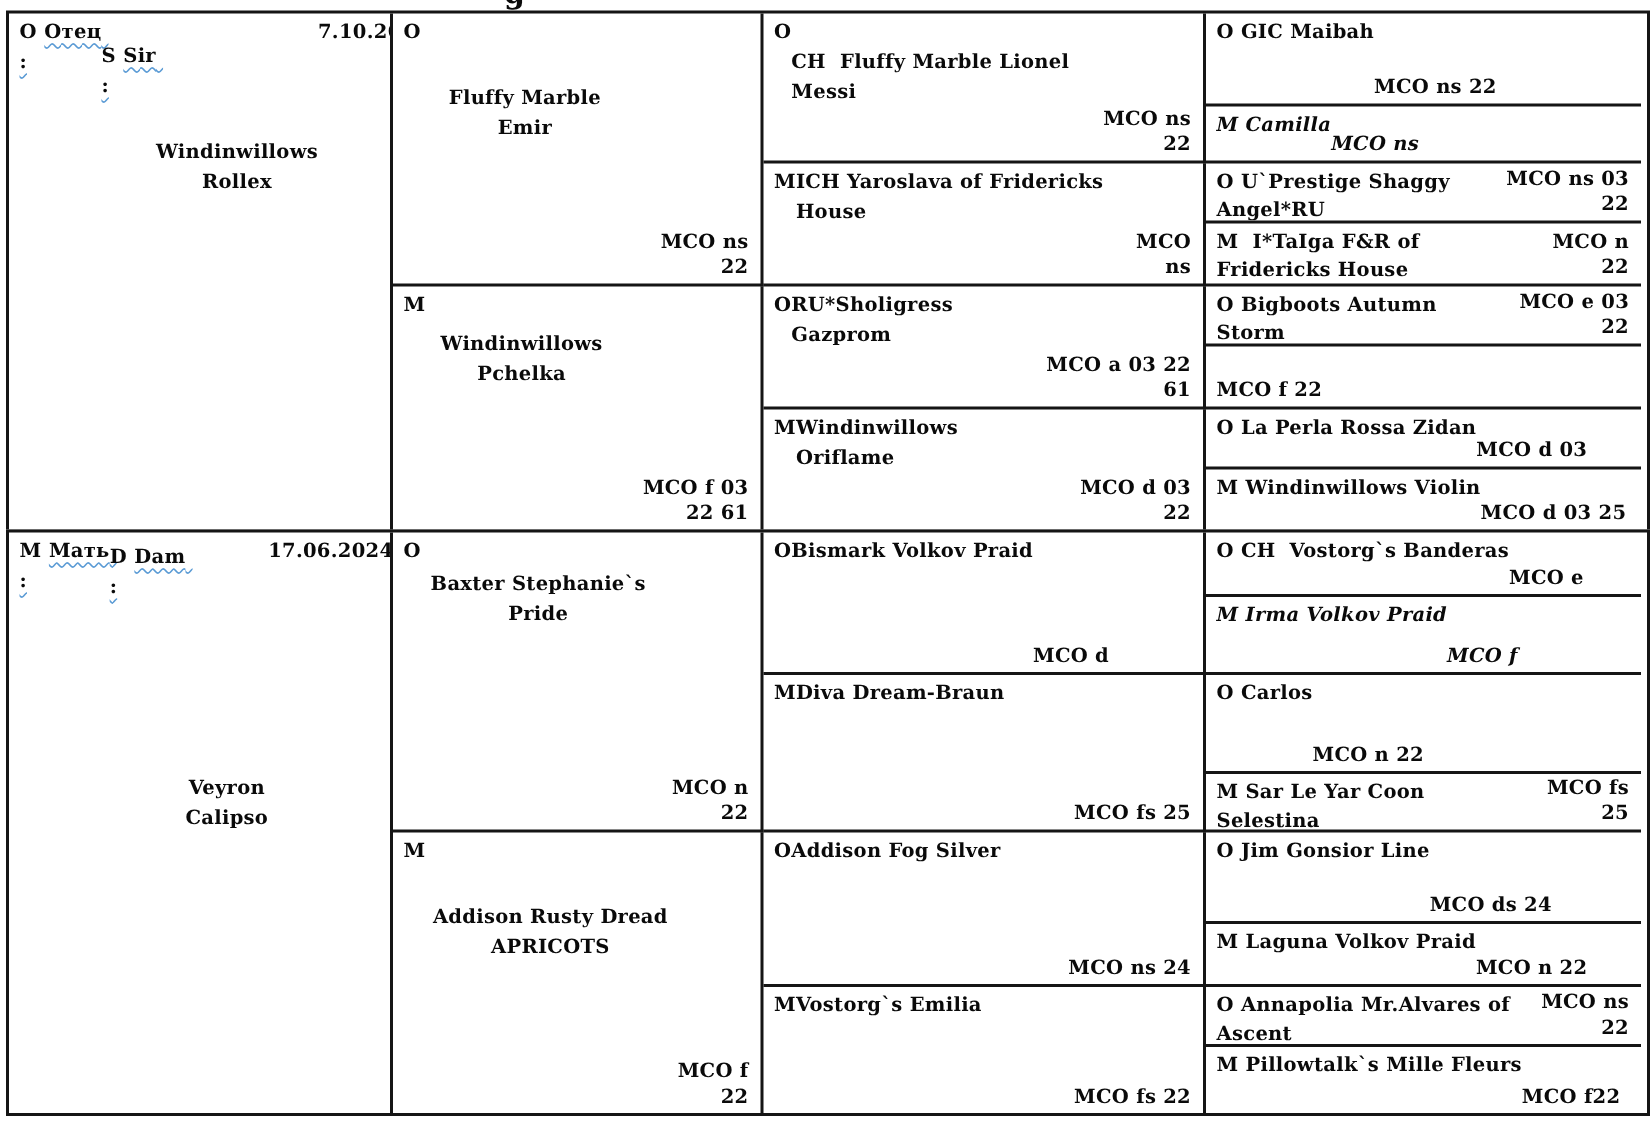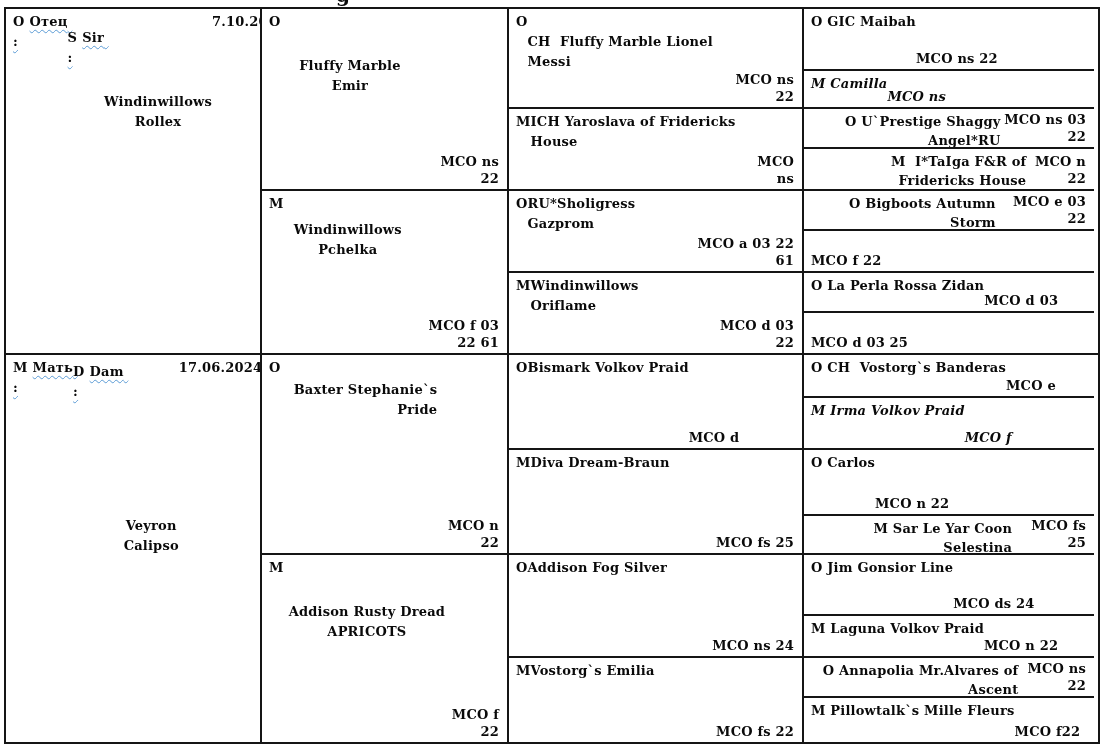--- a/index.html
+++ b/index.html
@@ -50,24 +50,24 @@
   .pname{text-align:center;line-height:20px;}
   .pdate{text-align:center;line-height:20px;}
   .sire .parent .lbl2{margin-top:16px;}
   .dam  .parent .lbl2{margin-top:4px;}
   .sire .parent .pname{margin-top:80px;}
   .dam  .parent .pname{margin-top:158px;}
   .pref{line-height:20px;}
   .gpname{text-align:center;line-height:20px;}
   .nm-lg{margin-top:44px;}
   .nm-md{margin-top:26px;}
-  .nm-sm{margin-top:22px;text-align:right;}
+  .nm-sm{margin-top:22px;}
   .ggpname{line-height:20px;}
   .name-gap{margin-top:20px;}
-  .gname{line-height:19px;text-align:right;}
+  .gname{line-height:19px;}
   .mid{justify-content:flex-start;}
   .g4.mid .code{margin-top:7px;}
   .ggp.mid .code{margin-top:24px;}
 </style>
 </head>
 <body>
 
 <div class="page">
 
   <div class="top-frag">
@@ -150,20 +150,21 @@
         <div class="code">MCO e 03 22</div>
       </div>
       <div class="cell g4 pos-r6">
         <div class="code">MCO f 22</div>
       </div>
       <div class="cell g4 pos-r7">
         <div class="gname">O La Perla Rossa Zidan</div>
         <div class="code">MCO d 03</div>
       </div>
       <div class="cell g4 pos-r8">
+        <div class="gname">M Windinwillows Violin</div>
         <div class="code">MCO d 03 25</div>
       </div>
 
     </section>
 
     <section class="half dam">
 
       <div class="cell parent pos-c1">
         <div class="lbl"><span>M</span><span class="wavy">Мать :</span></div>
         <div class="lbl lbl2"><span>D</span><span class="wavy">Dam :</span></div>

